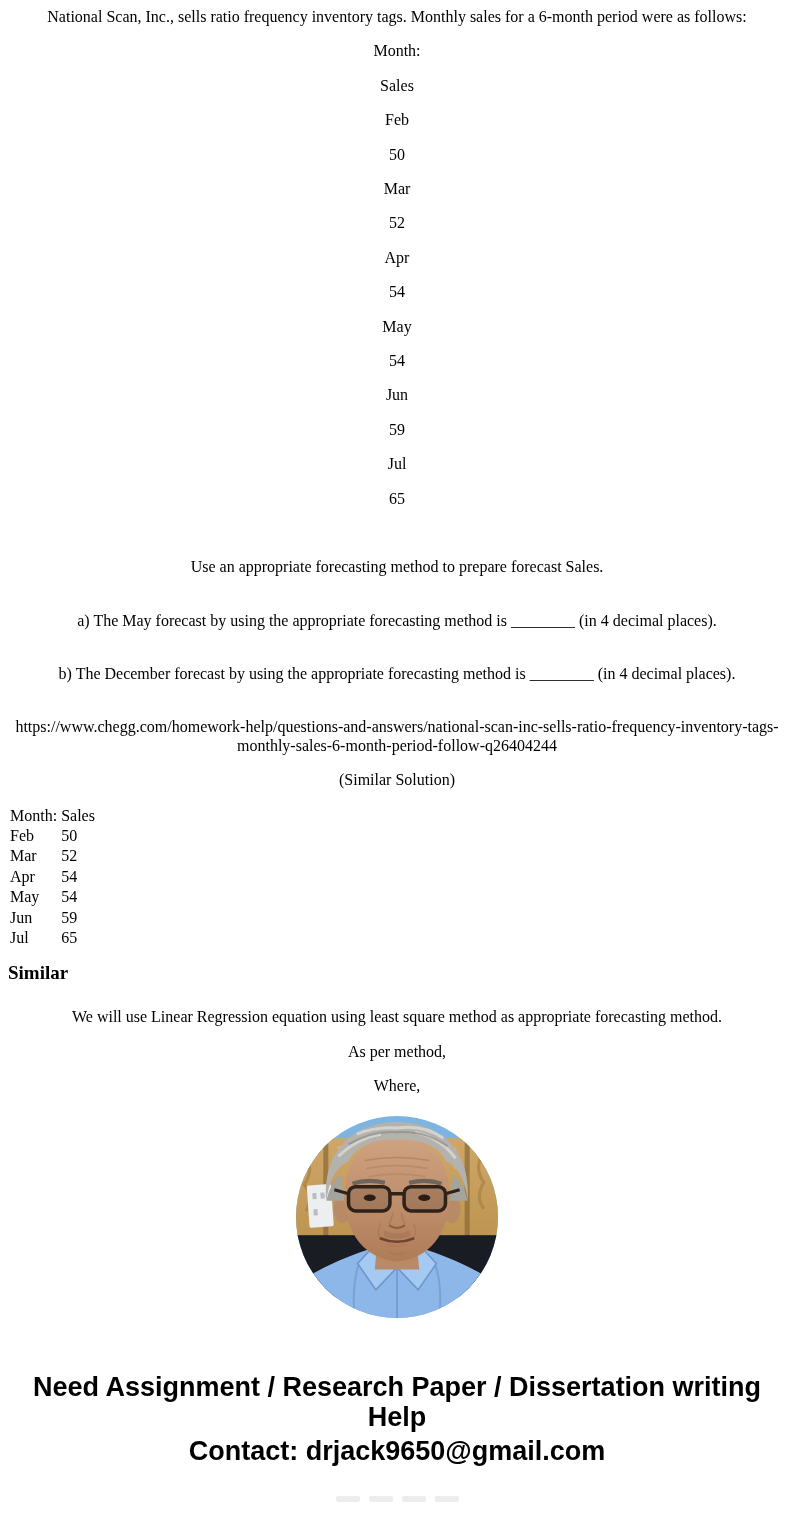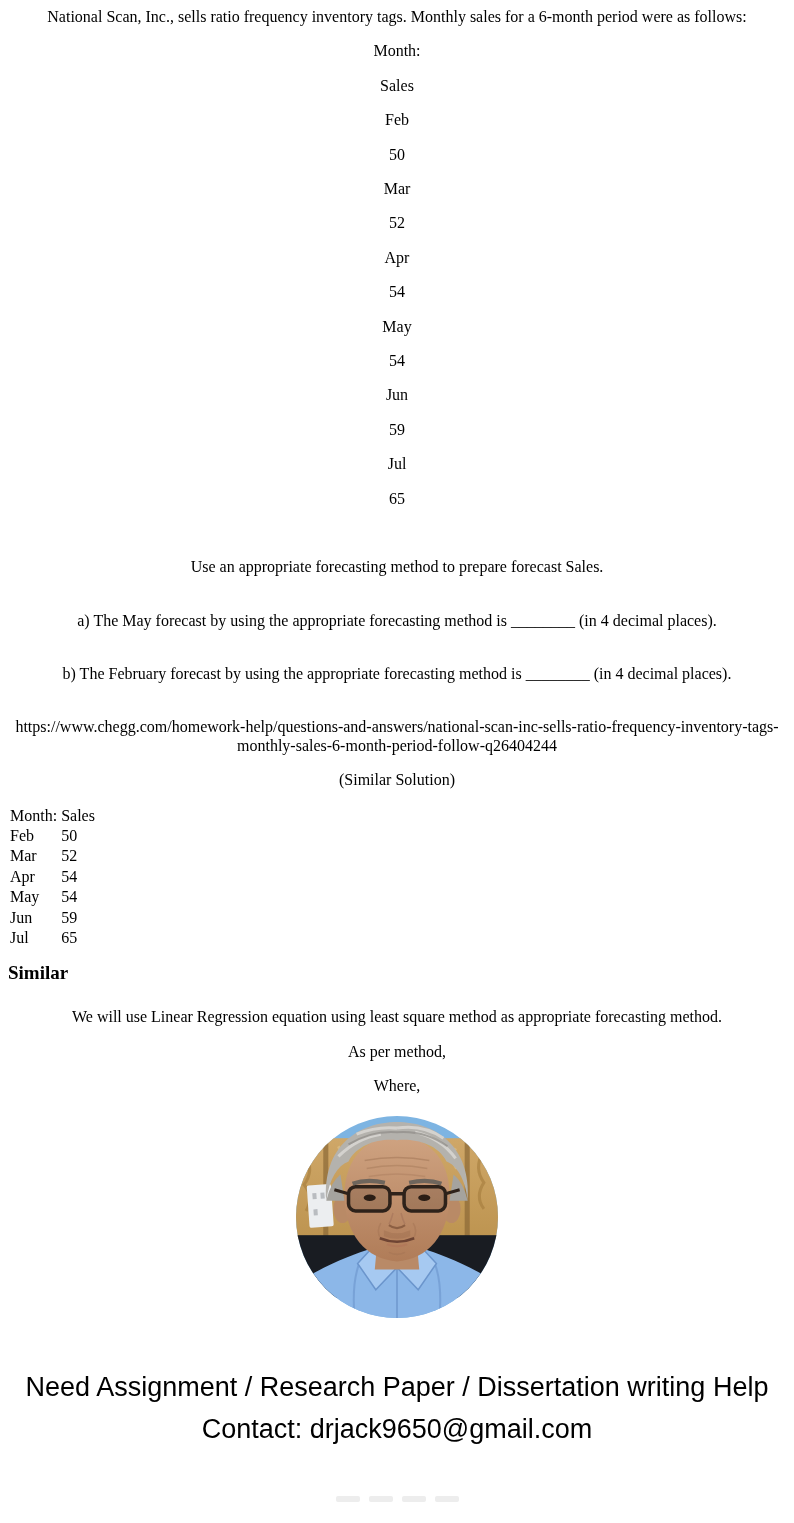--- a/index.html
+++ b/index.html
@@ -41,30 +41,30 @@
   }
   .avatar {
     width: 202px;
     height: 202px;
     display: inline-block;
   }
   .footer {
     margin-top: 50px;
     text-align: center;
     font-family: "Liberation Sans", "DejaVu Sans", sans-serif;
-    font-weight: normal;
+    font-weight: bold;
     font-size: 27px;
     line-height: 30px;
     color: #000000;
   }
   .footer .help-line {
     max-width: 770px;
     margin: 0 auto;
   }
-  .footer .contact-line { margin: 12px auto; }
+  .footer .contact-line { margin: 4px auto; }
   .ghost-artifact {
     position: absolute;
     left: 336px;
     top: 1496px;
     width: 130px;
     height: 7px;
     display: flex;
     gap: 9px;
   }
   .ghost-artifact span {
@@ -94,21 +94,21 @@
   <p>54</p>
   <p>Jun</p>
   <p>59</p>
   <p>Jul</p>
   <p>65</p>
 
   <div class="spacer"></div>
 
   <p class="mb-lg">Use an appropriate forecasting method to prepare forecast Sales.</p>
   <p class="mb-lg">a) The May forecast by using the appropriate forecasting method is ________ (in 4 decimal places).</p>
-  <p class="mb-lg">b) The February forecast by using the appropriate forecasting method is ________ (in 4 decimal places).</p>
+  <p class="mb-lg">b) The December forecast by using the appropriate forecasting method is ________ (in 4 decimal places).</p>
 
   <p class="url-text">https://www.chegg.com/homework-help/questions-and-answers/national-scan-inc-sells-ratio-frequency-inventory-tags-monthly-sales-6-month-period-follow-q26404244</p>
 
   <p>(Similar Solution)</p>
 
   <table class="sales-table">
     <tbody>
       <tr>
         <td class="col-month">Month:</td>
         <td>Sales</td>

